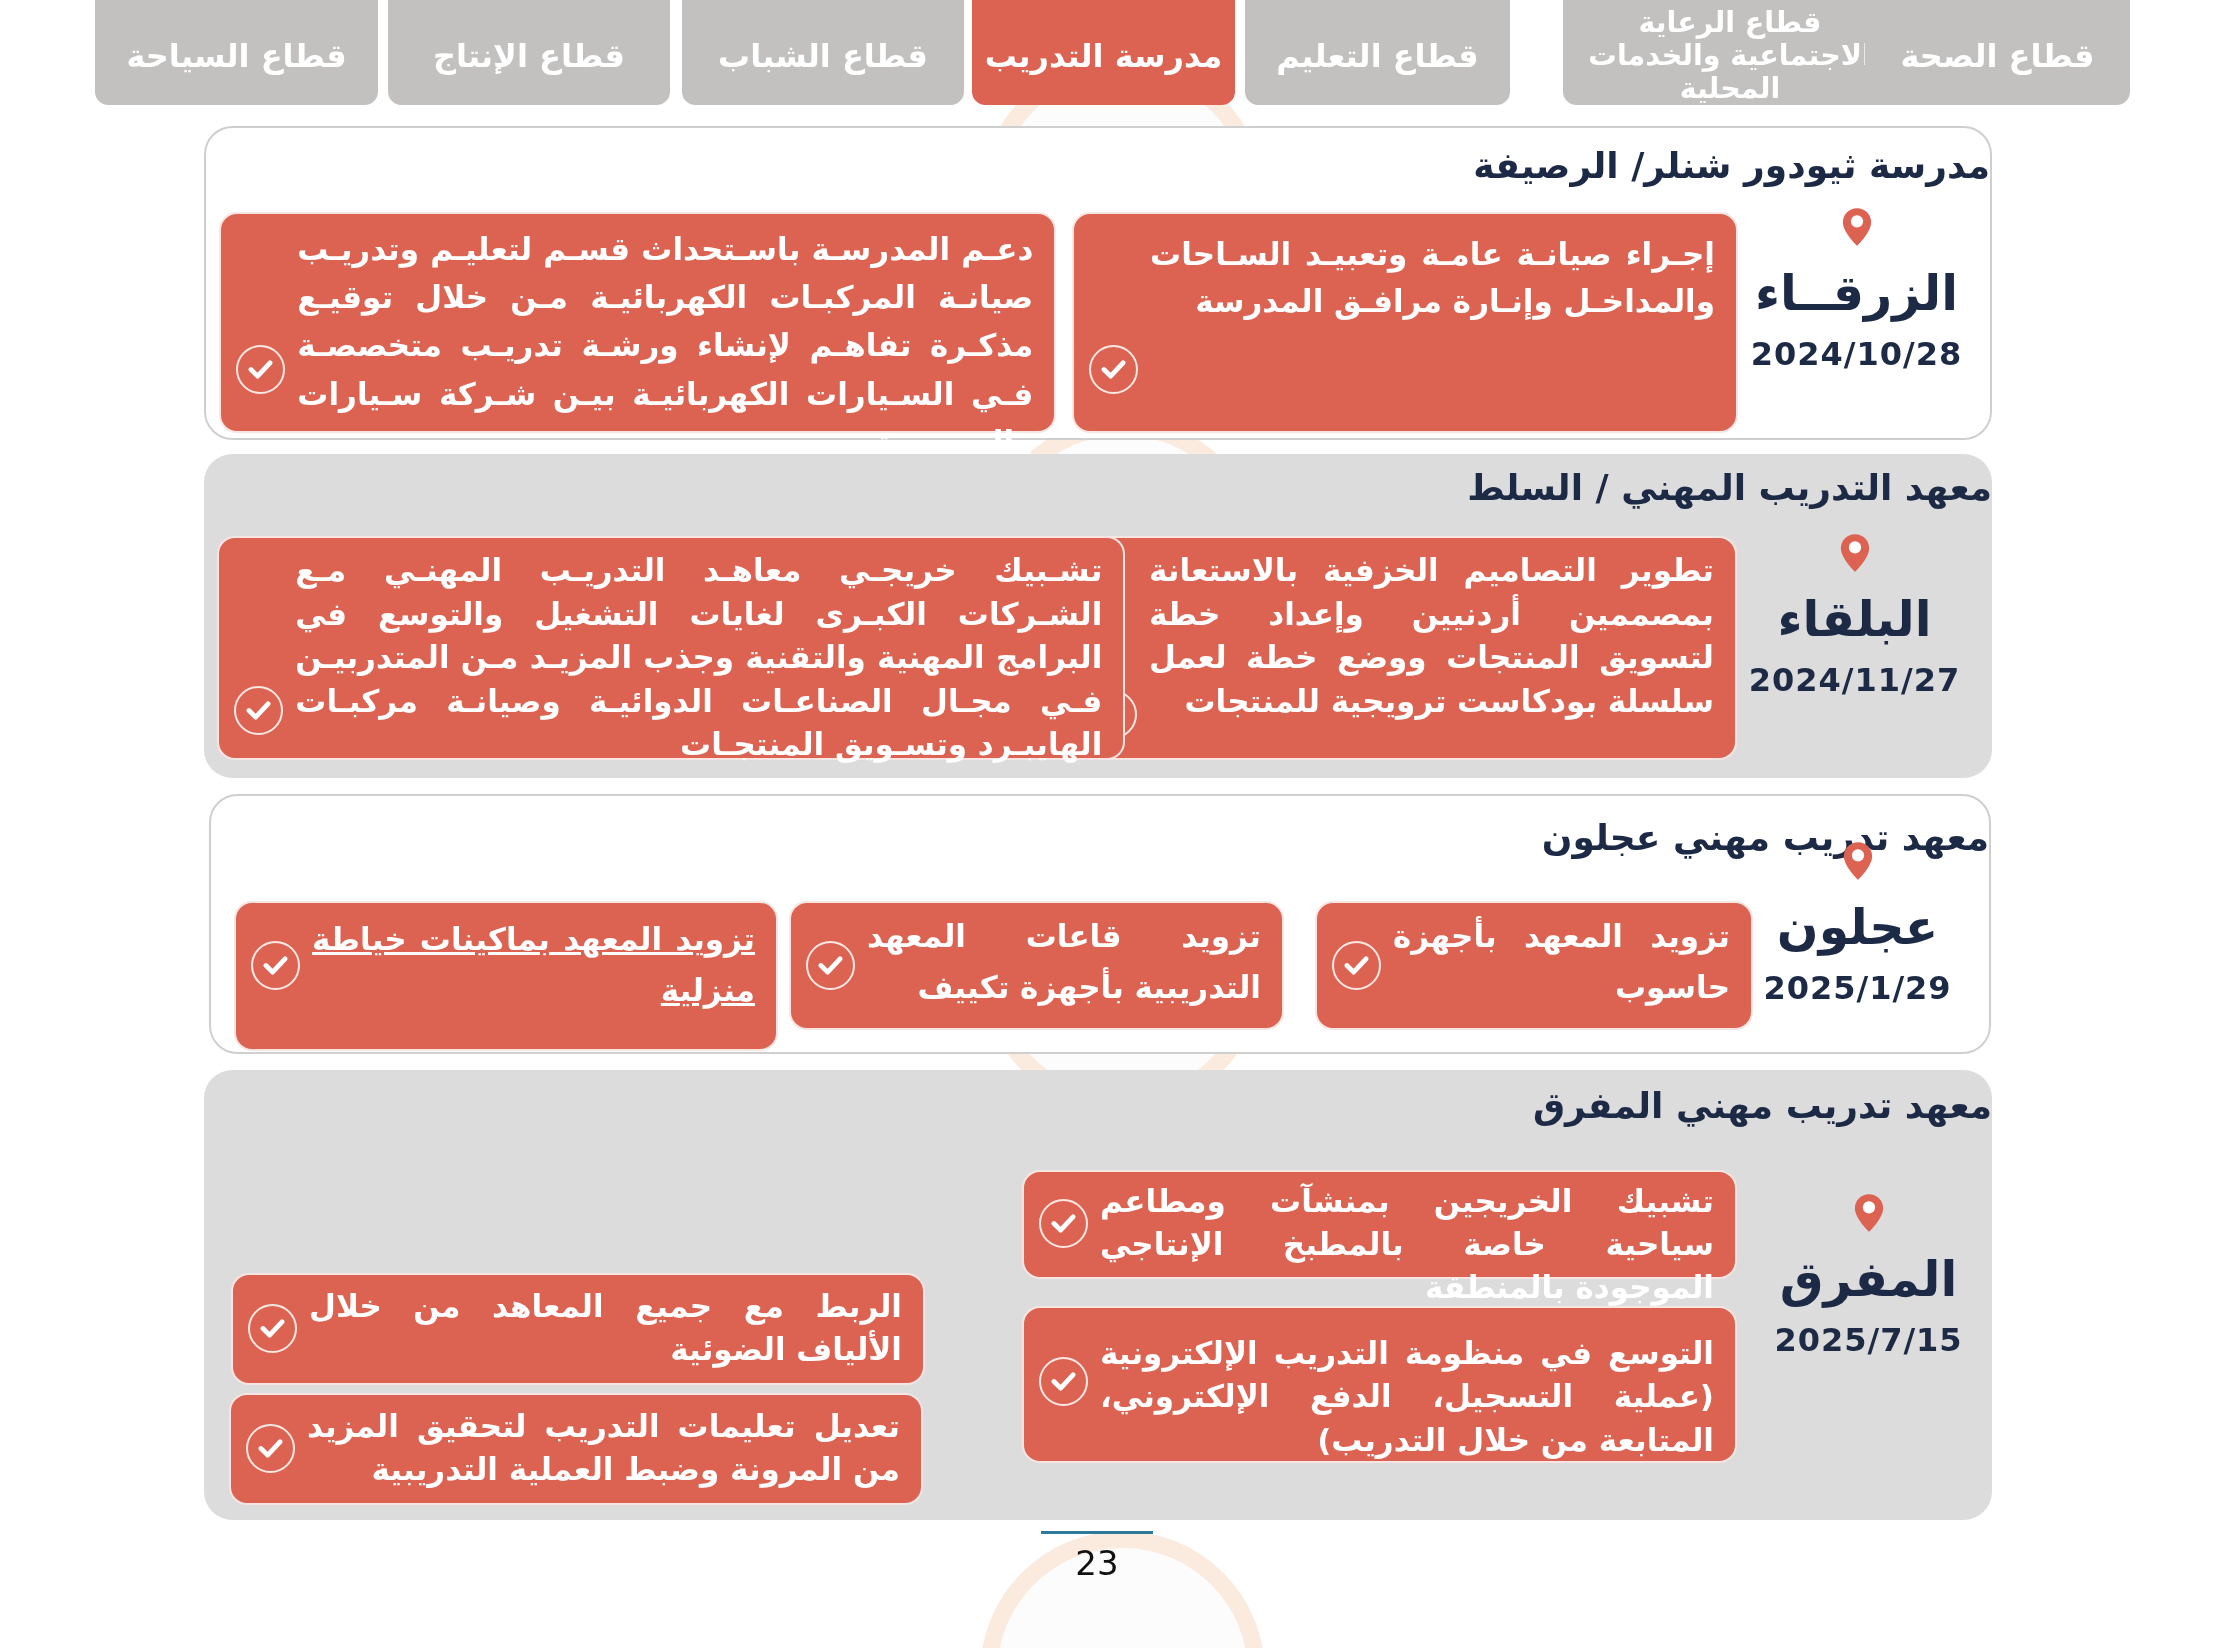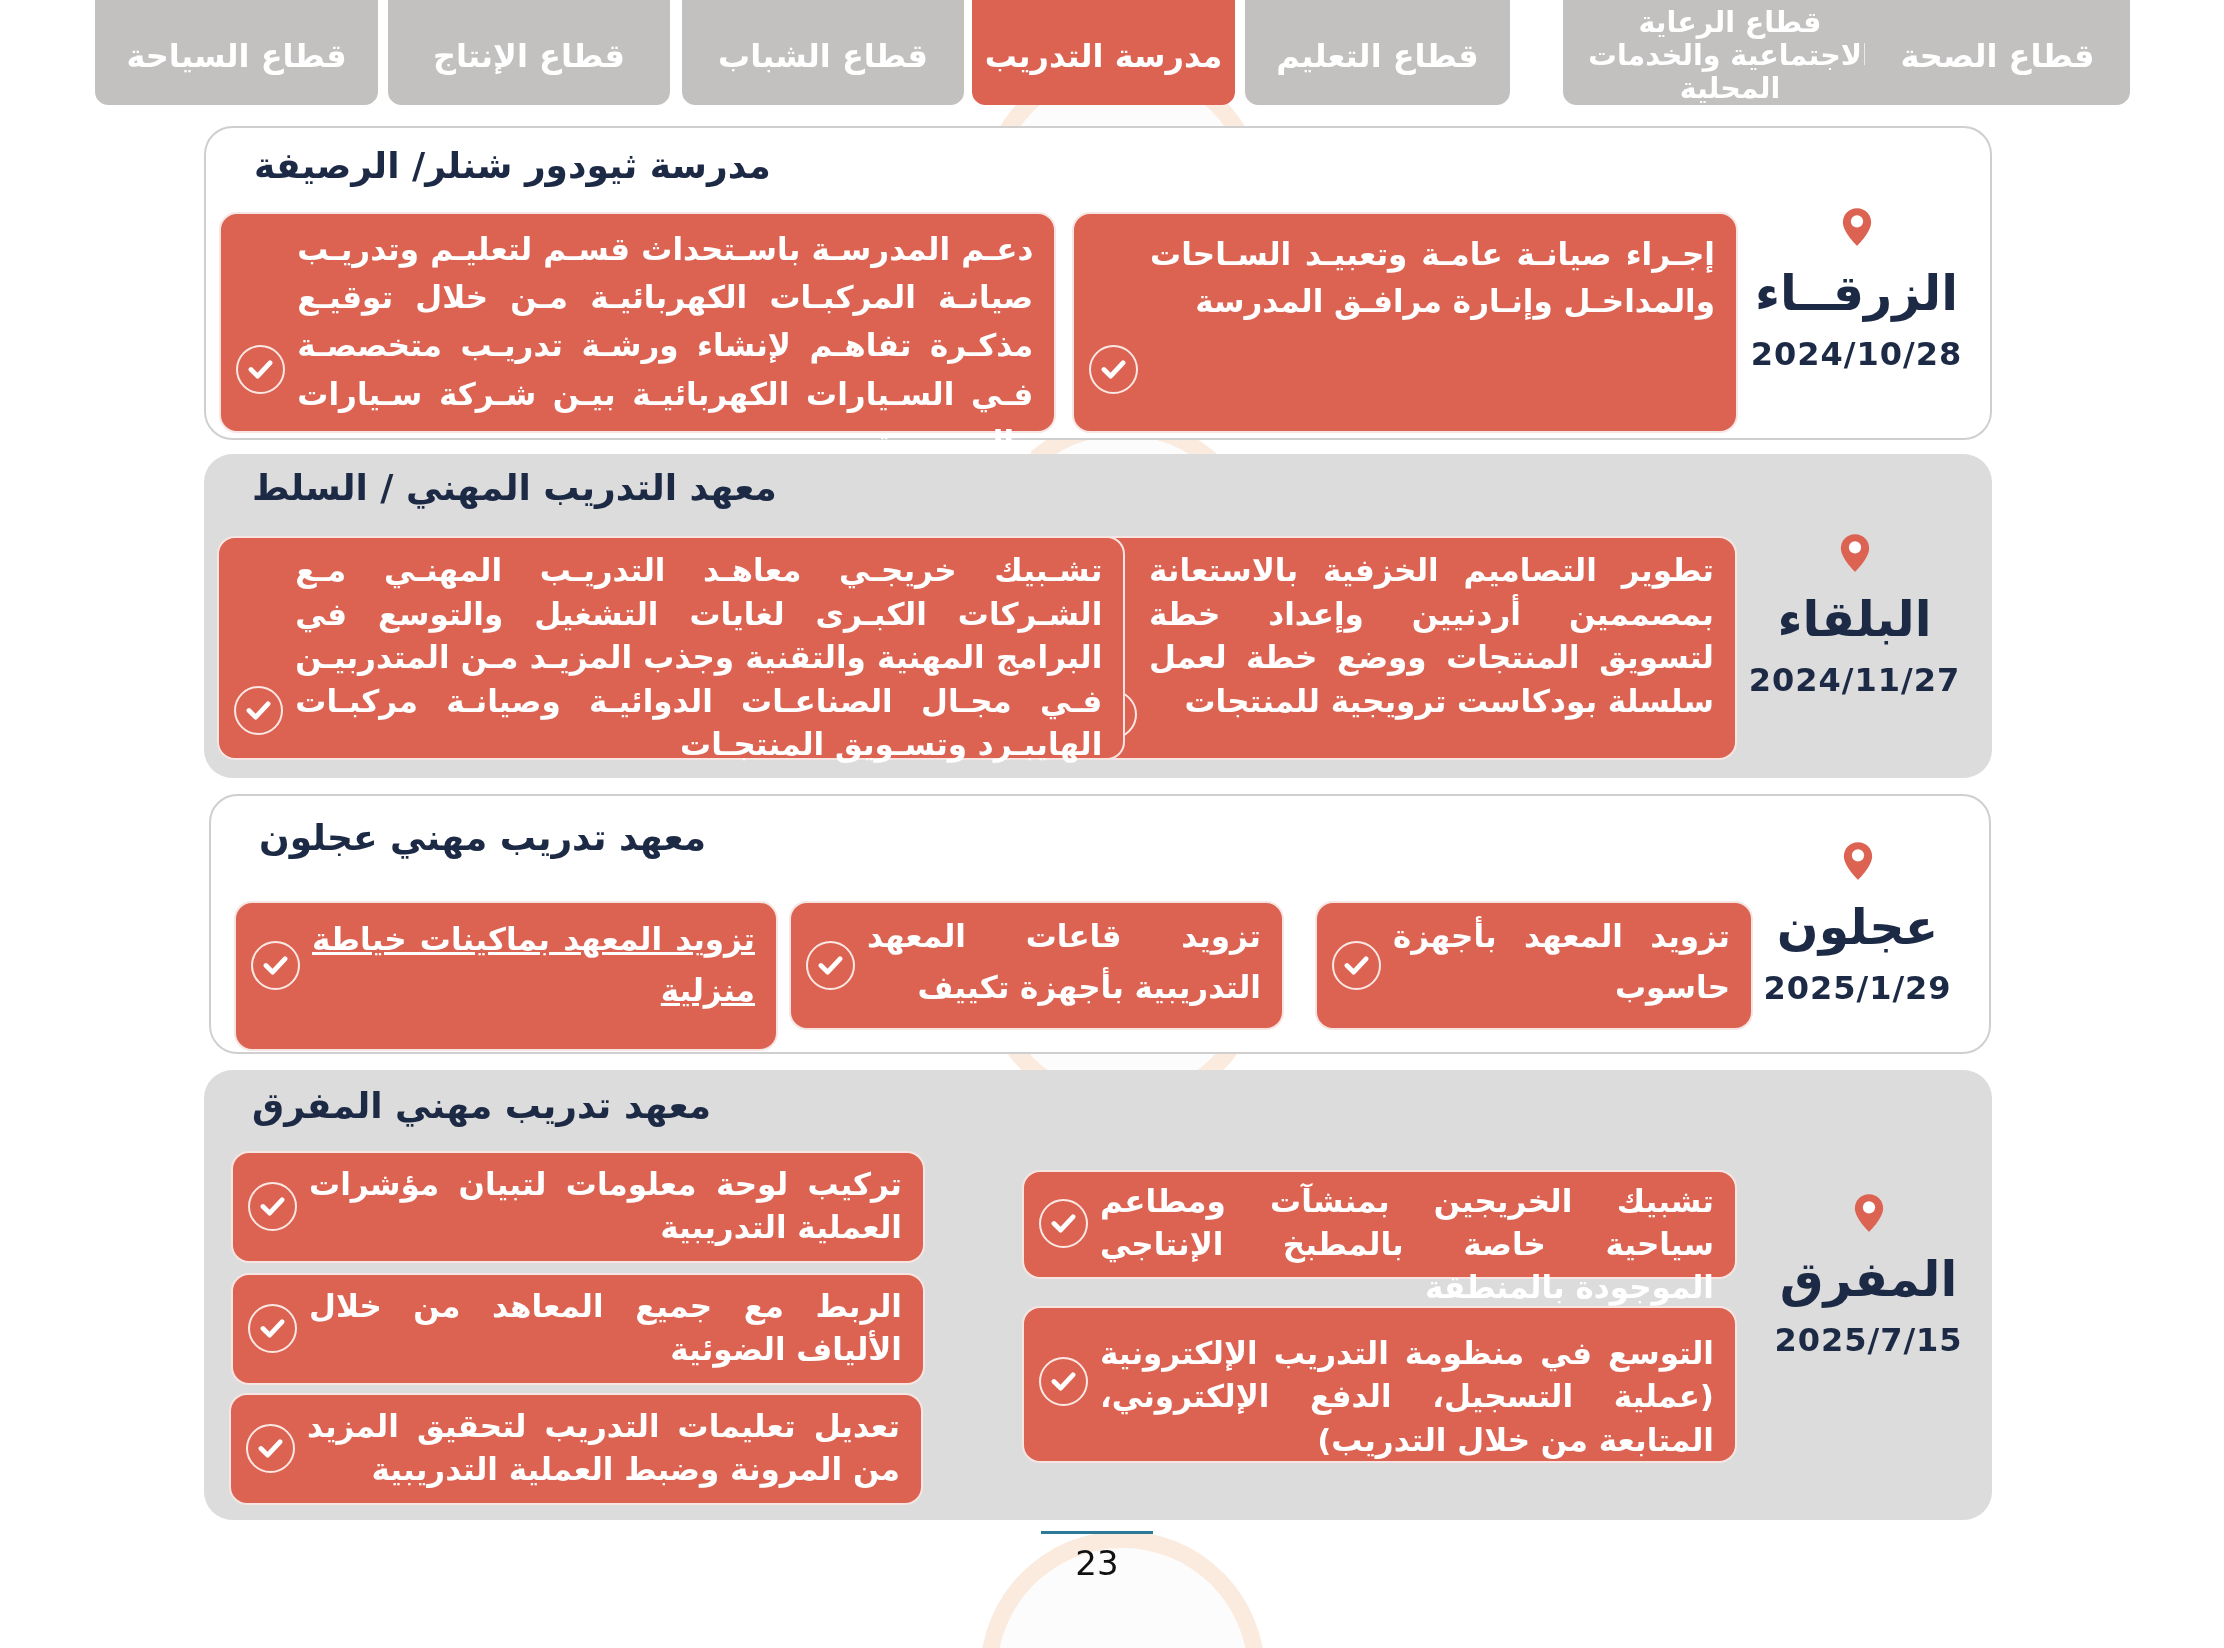--- a/index.html
+++ b/index.html
@@ -19,21 +19,21 @@
   }
   .tab.small { font-size:28.5px;margin-left:44px; }
   .tab.active { background:#dc6352; }
 
   .section {
     position:absolute; box-sizing:border-box; border-radius:28.5px;
   }
   .section.white { background:#ffffff; border:2.9px solid #cfcfcf; }
   .section.gray { background:#dcdcdc; }
   .sec-title {
-    position:absolute; left:0; right:0; text-align:left;
+    position:absolute; left:0; right:0; text-align:right;
     color:#1d2a45; font-weight:bold; font-size:36px; direction:rtl;margin-left:48px;
   }
   .loc {
     position:absolute; text-align:center; color:#1d2a45; direction:rtl;
   }
   .loc .pin { display:block; margin:0 auto; }
   .loc .name { font-size:49px; font-weight:bold; display:block; margin-top:17px; }
   .loc .date { font-size:32px; font-weight:bold; display:block; margin-top:13.3px; direction:ltr; letter-spacing:1px; }
 
   .card {
@@ -193,28 +193,20 @@
   </div>
   <div class="card" style="left:818px;top:236px;width:715px;height:157px;line-height:1.4;padding-top:24px;">
     <span>التوسع في منظومة التدريب الإلكترونية (عملية التسجيل، الدفع الإلكتروني، المتابعة من خلال التدريب)</span>
     <span class="check" style="top:49px;">
       <svg width="25" height="21" viewBox="0 0 26 22">
           <path d="M3 11 L10 18 L23 4" stroke="#fff" stroke-width="5" fill="none" stroke-linecap="round" stroke-linejoin="round"></path>
         </svg>
     </span>
   </div>
 
-  <div class="card" style="left:27px;top:81px;width:694px;height:112px;line-height:1.4;padding-top:9.5px;">
-    <span>تركيب لوحة معلومات لتبيان مؤشرات العملية التدريبية</span>
-    <span class="check" style="top:28.5px;">
-      <svg width="25" height="21" viewBox="0 0 26 22">
-          <path d="M3 11 L10 18 L23 4" stroke="#fff" stroke-width="5" fill="none" stroke-linecap="round" stroke-linejoin="round"></path>
-        </svg>
-    </span>
-  </div>
   <div class="card" style="left:27px;top:203px;width:694px;height:112px;line-height:1.4;padding-top:9.5px;">
     <span>الربط مع جميع المعاهد من خلال الألياف الضوئية</span>
     <span class="check" style="top:28.5px;">
       <svg width="25" height="21" viewBox="0 0 26 22">
           <path d="M3 11 L10 18 L23 4" stroke="#fff" stroke-width="5" fill="none" stroke-linecap="round" stroke-linejoin="round"></path>
         </svg>
     </span>
   </div>
   <div class="card" style="left:25px;top:323px;width:694px;height:112px;line-height:1.4;padding-top:9.5px;">
     <span>تعديل تعليمات التدريب لتحقيق المزيد من المرونة وضبط العملية التدريبية</span>

